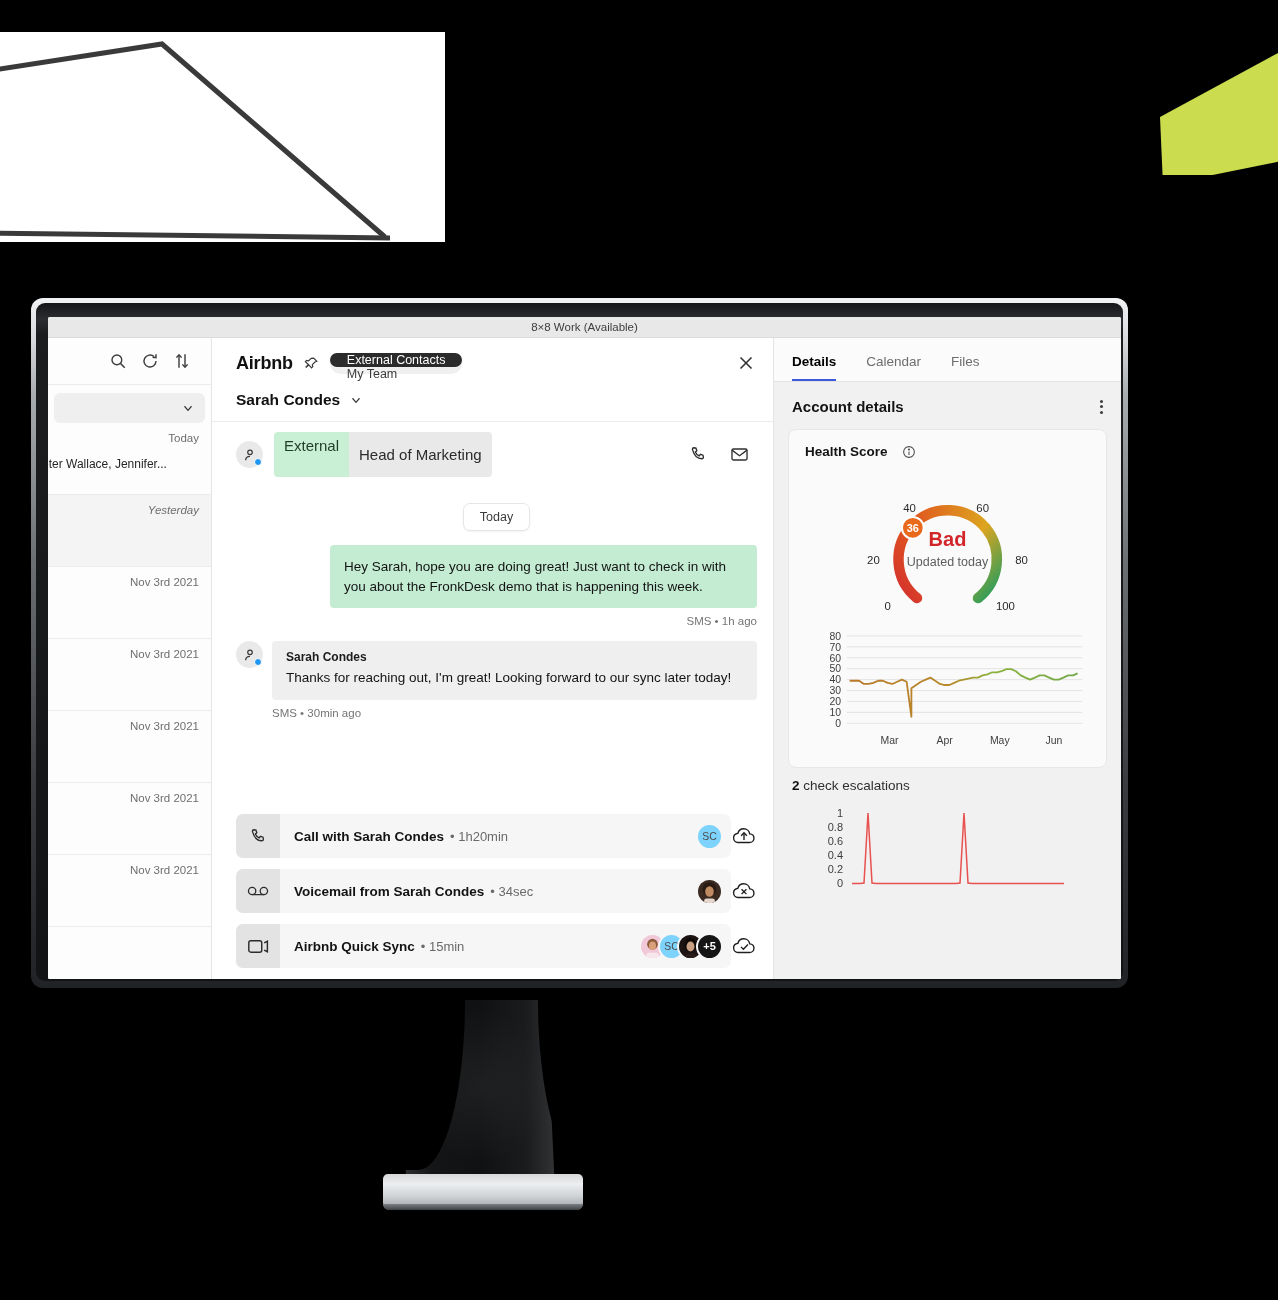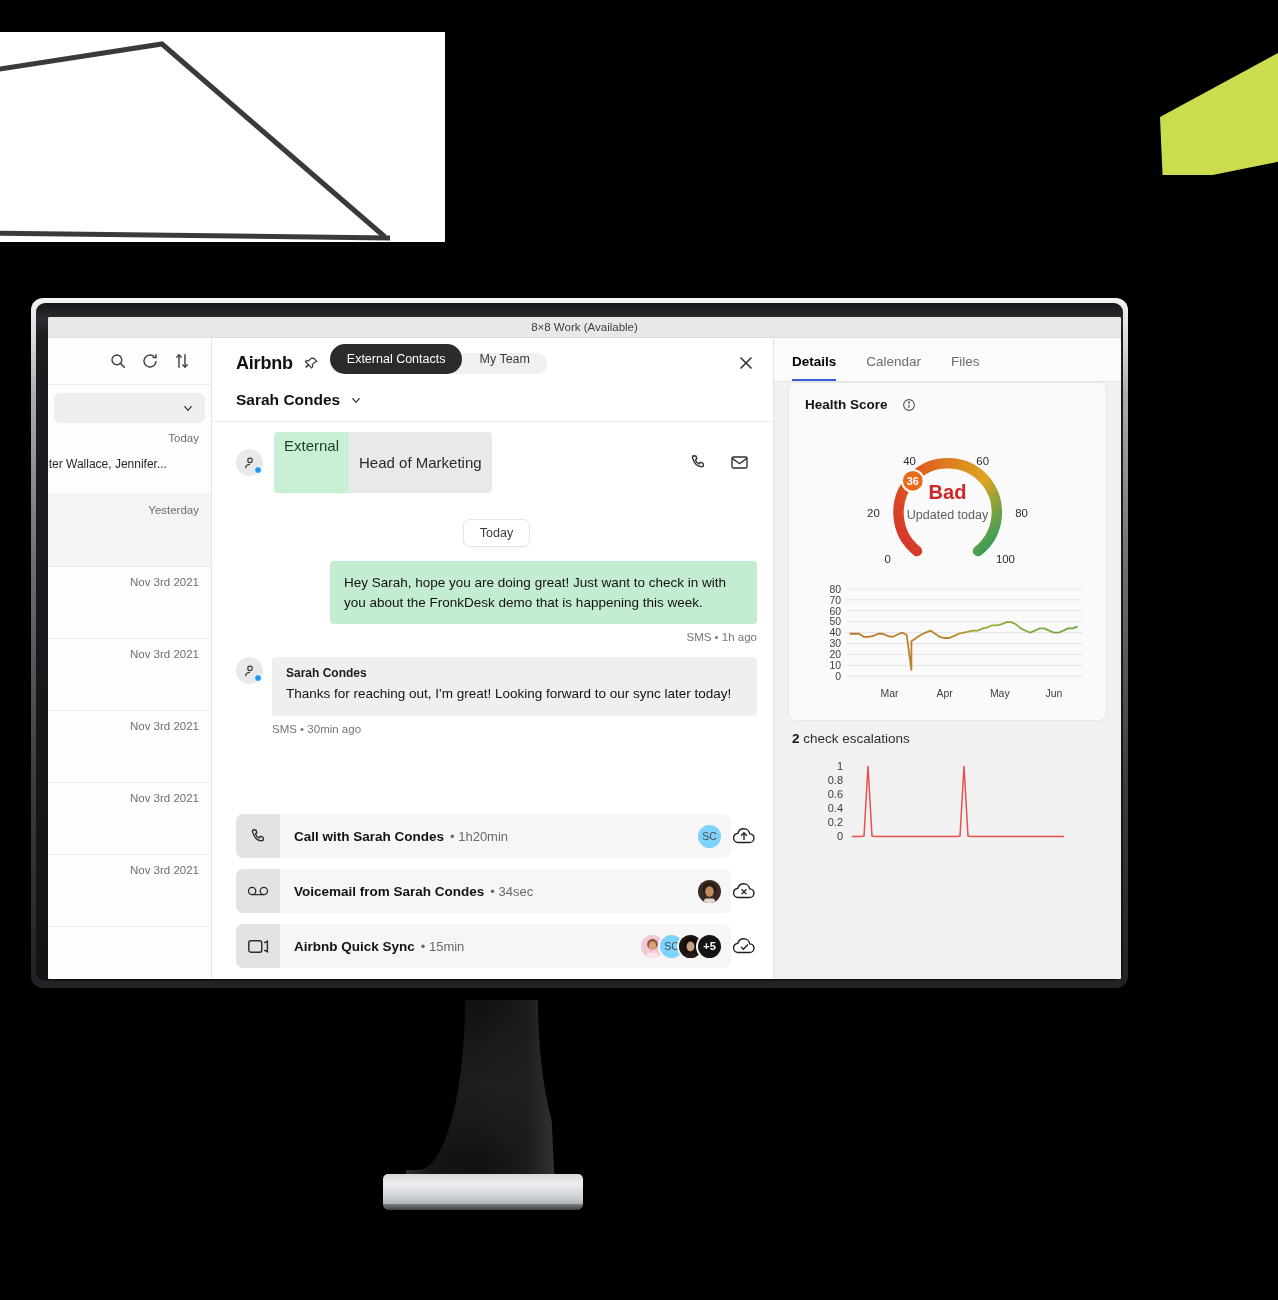--- a/index.html
+++ b/index.html
@@ -80,50 +80,50 @@
   .sidebar { width: 164px; flex: 0 0 164px; background: #fdfdfd; border-right: 1px solid #e5e5e5;
              display: flex; flex-direction: column; }
   .sb-tools { height: 47px; display: flex; align-items: center; justify-content: flex-end;
               gap: 14px; padding-right: 20px; border-bottom: 1px solid #ececec; }
   .sb-tools .ico { width: 18px; height: 18px; color: #3c3c3c; cursor: pointer; }
   .sb-filter { margin: 8px 6px 0 6px; height: 30px; background: #efefef; border-radius: 6px;
                display: flex; align-items: center; justify-content: flex-end; padding-right: 10px; }
   .sb-list { flex: 1; overflow: hidden; }
   .sb-row { border-bottom: 1px solid #ececec; padding: 9px 12px 12px 12px; min-height: 72px;
             position: relative; background: #fdfdfd; }
-  .sb-row.alt { background: #f4f4f4; }
+  .sb-row.alt { background: #f4f4f4; font-style: italic; }
   .sb-date { font-size: 11.5px; color: #6e6e6e; text-align: right; }
   .sb-names { font-size: 12px; color: #262626; margin-top: 13px; white-space: nowrap;
               overflow: hidden; margin-left: -26px; }
 
   
   .center { flex: 1; display: flex; flex-direction: column; background: #ffffff;
             border-right: 1px solid #e4e4e4; min-width: 0; }
   .c-head { padding: 14px 16px 0 24px; }
   .c-head-row1 { display: flex; align-items: center; gap: 11px; }
   .brand { font-size: 18px; font-weight: 700; color: #111; letter-spacing: -.2px; }
   .pin { width: 15px; height: 15px; color: #3a3a3a; }
-  .segment { display: flex; background: #f0f0f0; border-radius: 17px; height: 21px; align-items: flex-end; }
+  .segment { display: flex; background: #f0f0f0; border-radius: 17px; height: 21px; align-items: flex-start; flex-direction: column; }
   .seg-btn { font-size: 12.5px; padding: 0 17px; height: 30px; display: flex; align-items: center;
              border-radius: 17px; color: #3b3b3b; cursor: pointer; white-space: nowrap; }
   .seg-btn.active { background: #2b2b2b; color: #fff; font-weight: 500; }
   .close-x { margin-left: auto; width: 22px; height: 22px; color: #333; cursor: pointer; }
   .c-head-row2 { display: flex; align-items: center; gap: 9px; margin-top: 17px; padding-bottom: 12px; }
   .conv-name { font-size: 15.5px; font-weight: 700; color: #111; }
   .chev { width: 14px; height: 14px; color: #333; }
 
   .c-contact { display: flex; align-items: center; gap: 11px; padding: 10px 16px 10px 24px;
                border-top: 1px solid #ececec; }
   .avatar-generic { width: 27px; height: 27px; border-radius: 50%; background: #e9e9e9;
                     position: relative; flex: 0 0 27px; display:flex; align-items:center; justify-content:center;}
   .avatar-generic .dot { position: absolute; right: 1px; bottom: 2px; width: 8px; height: 8px;
                          border-radius: 50%; background: #2196f3; border: 1.5px solid #fff; }
   .chips { display: flex; border-radius: 4px; overflow: hidden; font-size: 15px; }
   .chip-ext { background: #c9efd4; color: #1f3d29; padding: 5px 10px; }
-  .chip-role { background: #e9e9e9; color: #2b2b2b; padding: 22px 10px; }
+  .chip-role { background: #e9e9e9; color: #2b2b2b; padding: 14px 10px; }
   .head-actions { margin-left: auto; display: flex; gap: 22px; padding-right: 8px; }
   .head-actions .ico { width: 19px; height: 19px; color: #2f2f2f; cursor: pointer; }
 
   .thread { flex: 1; padding: 16px 16px 0 24px; background: #fff; overflow: hidden; }
   .day-pill { width: fit-content; margin: 0 auto 14px auto; font-size: 12.5px; color: #3c3c3c;
               border: 1px solid #e6e6e6; border-radius: 7px; padding: 6px 16px;
               background: #fff; box-shadow: 0 1px 2px rgba(0,0,0,.05); }
   .msg-out { background: #c4ecd2; color: #131313; border-radius: 4px; padding: 12px 14px;
              font-size: 13.5px; line-height: 1.45; margin-left: 94px; }
   .meta-r { text-align: right; font-size: 11.5px; color: #757575; margin-top: 7px; }
@@ -417,20 +417,28 @@
               </div>
             </section>
 
             <aside class="right">
               <div class="r-tabs">
                 <div class="r-tab active">Details</div>
                 <div class="r-tab">Calendar</div>
                 <div class="r-tab">Files</div>
               </div>
 
+              <div class="r-secthead">
+                <span class="r-sectitle">Account details</span>
+                <div class="kebab">
+                  <span></span>
+                    <span></span>
+                    <span></span>
+                </div>
+              </div>
 
               <div class="card">
                 <div class="card-title">
                   <span>Health Score</span>
                   <svg class="info-i" viewBox="0 0 24 24" fill="none" stroke="currentColor" stroke-width="1.8">
                     <circle cx="12" cy="12" r="9.2"></circle>
                       <line x1="12" y1="11" x2="12" y2="17"></line>
                       <circle cx="12" cy="7.6" r=".9" fill="currentColor"></circle>
                   </svg>
                 </div>

